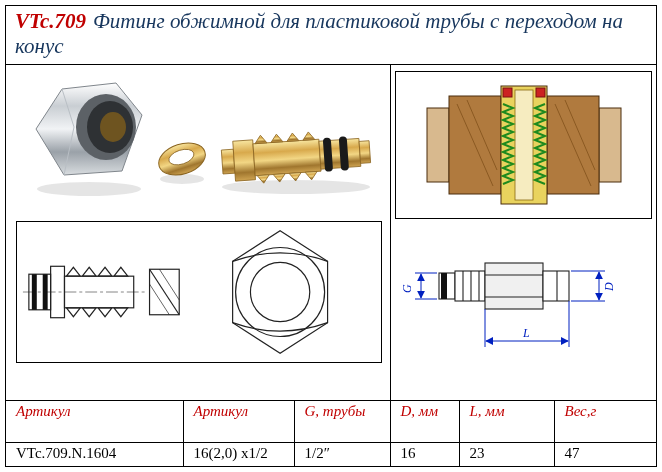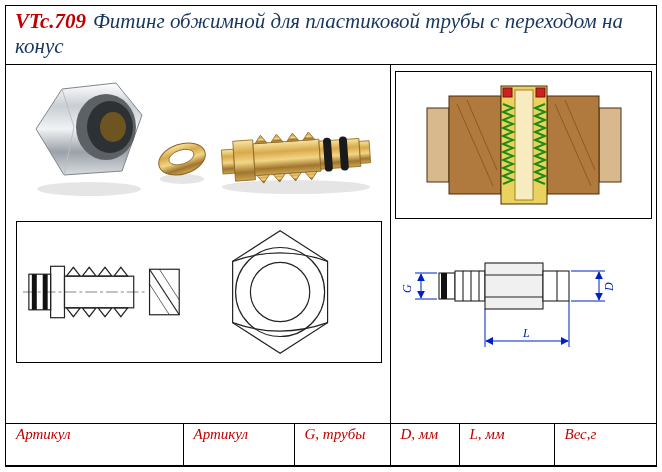--- a/index.html
+++ b/index.html
@@ -224,15 +224,23 @@
       <tr>
         <th>Артикул</th>
         <th>Артикул</th>
         <th>G, трубы</th>
         <th>D, мм</th>
         <th>L, мм</th>
         <th>Вес,г</th>
       </tr>
     </thead>
     <tbody>
+      <tr>
+        <td>VTc.709.N.1604</td>
+        <td>16(2,0) x1/2</td>
+        <td>1/2″</td>
+        <td>16</td>
+        <td>23</td>
+        <td>47</td>
+      </tr>
     </tbody>
   </table>
 </div>
 
 </body></html>

